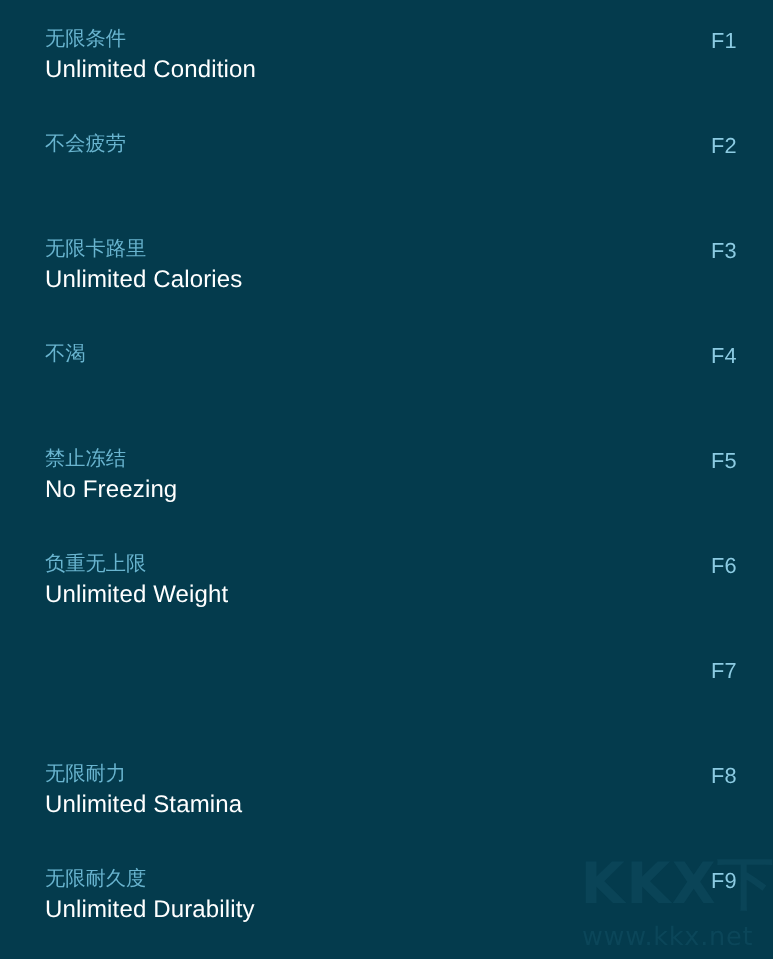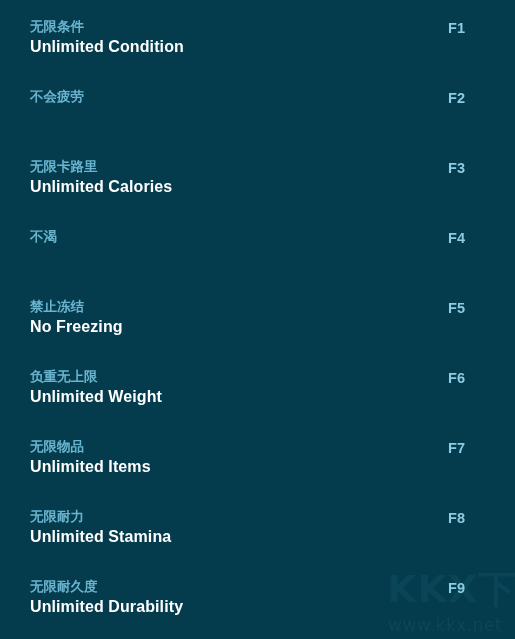--- a/index.html
+++ b/index.html
@@ -73,21 +73,20 @@
     padding-top: 17px;
     box-sizing: border-box;
   }
 
   .cheat-row {
     position: relative;
     height: 70px;
     padding-left: 30px;
     padding-right: 46px;
     box-sizing: border-box;
-    font-weight: bold;
   }
 
   .cheat-labels {
     display: block;
   }
 
   .cheat-name-cn {
     display: block;
     font-size: 13.5px;
     line-height: 19px;
@@ -100,21 +99,21 @@
     display: block;
     font-size: 16px;
     line-height: 22px;
     color: #ffffff;
     white-space: nowrap;
     letter-spacing: 0.1px;
   }
 
   .cheat-hotkey {
     position: absolute;
-    right: 50px;
+    right: 24px;
     top: 2px;
     font-size: 14.5px;
     line-height: 19px;
     color: #8ccbe2;
     text-align: right;
     white-space: nowrap;
   }
 </style>
 </head>
 <body>
@@ -162,24 +161,20 @@
         <span class="cheat-hotkey">F5</span>
       </div>
       <div class="cheat-row">
         <div class="cheat-labels">
           <span class="cheat-name-cn">负重无上限</span>
           <span class="cheat-name-en">Unlimited Weight</span>
         </div>
         <span class="cheat-hotkey">F6</span>
       </div>
       <div class="cheat-row">
-        <div class="cheat-labels">
-          <span class="cheat-name-cn">无限物品</span>
-          <span class="cheat-name-en">Unlimited Items</span>
-        </div>
         <span class="cheat-hotkey">F7</span>
       </div>
       <div class="cheat-row">
         <div class="cheat-labels">
           <span class="cheat-name-cn">无限耐力</span>
           <span class="cheat-name-en">Unlimited Stamina</span>
         </div>
         <span class="cheat-hotkey">F8</span>
       </div>
       <div class="cheat-row">

